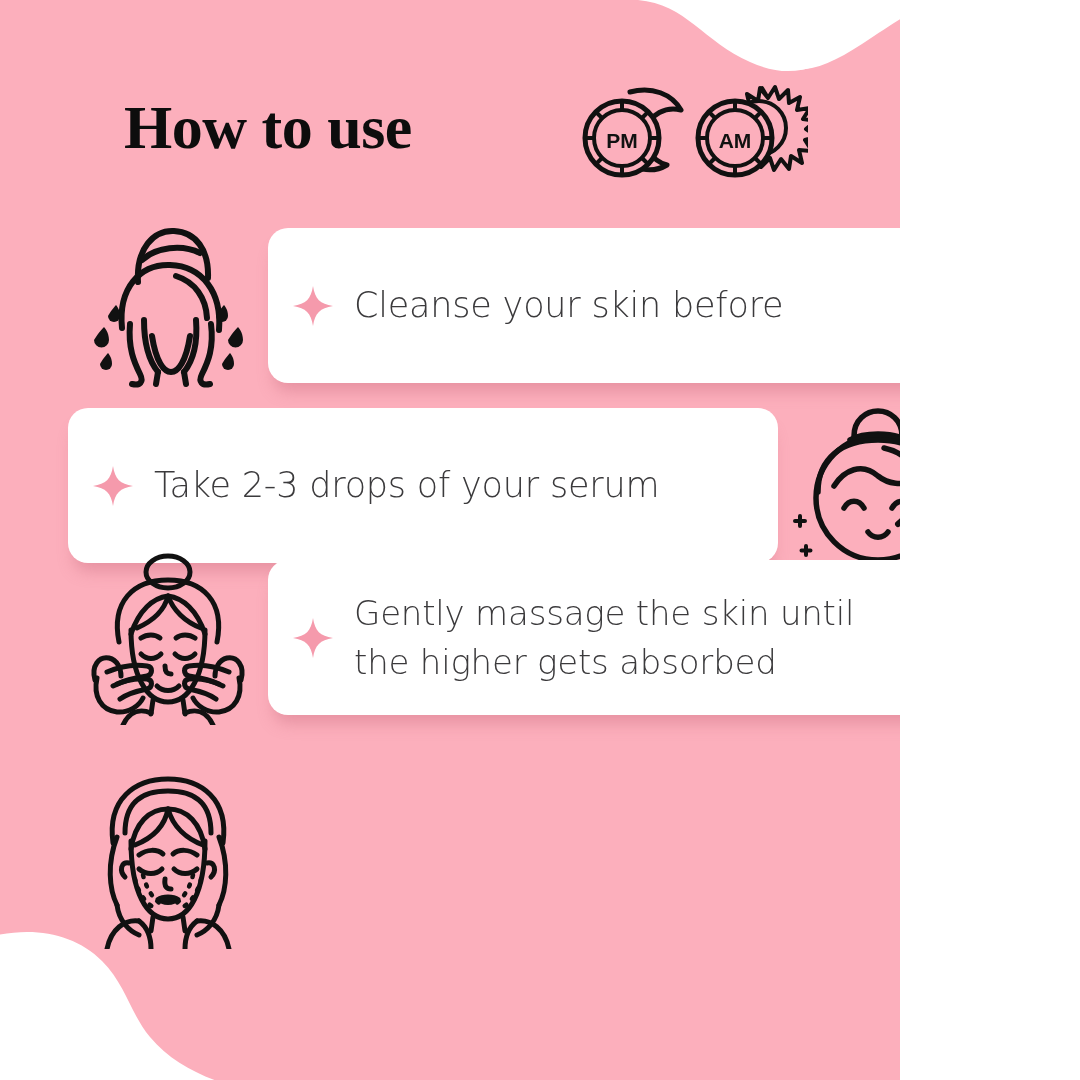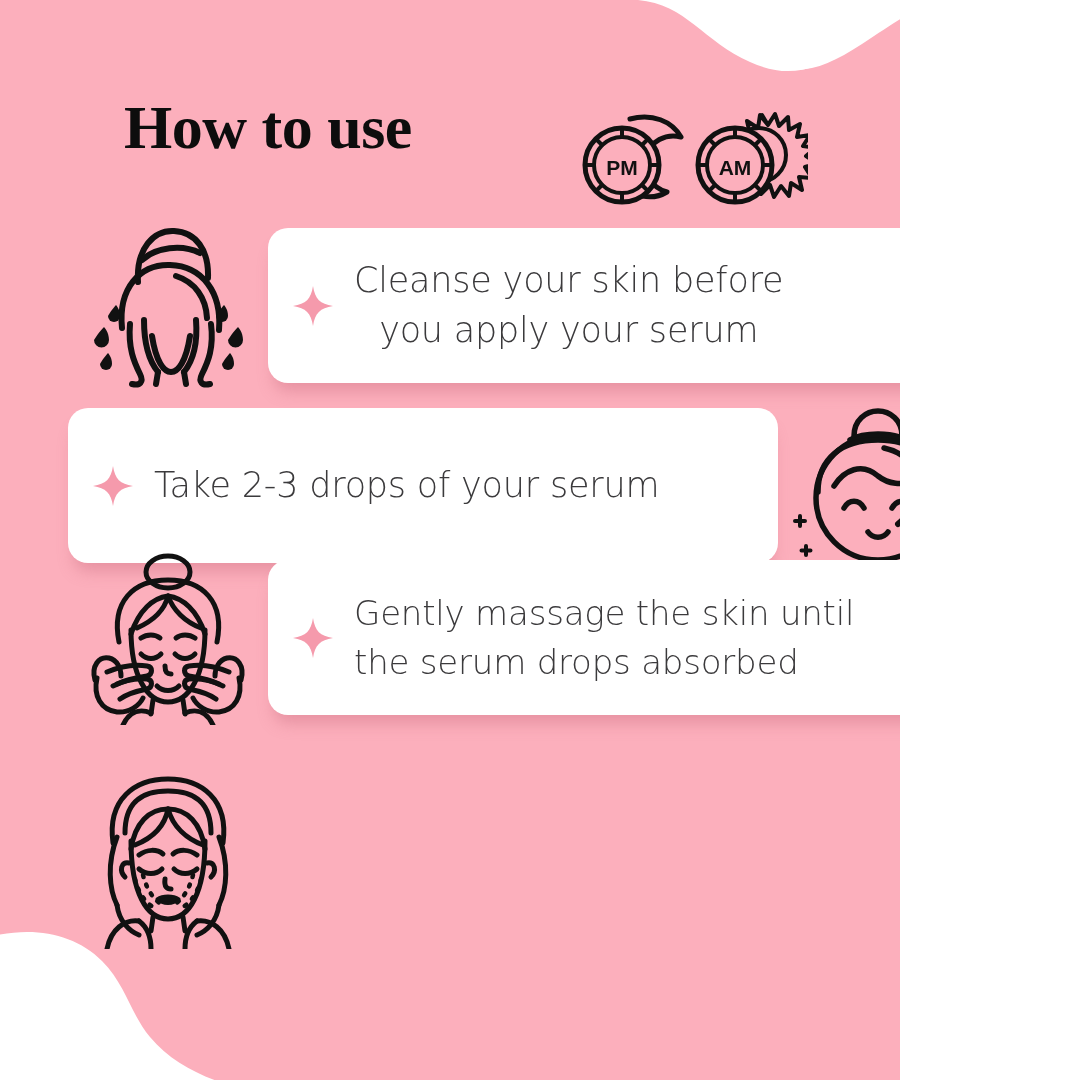--- a/index.html
+++ b/index.html
@@ -40,21 +40,21 @@
     font-size: 62px;
     letter-spacing: -0.5px;
     color: #0d0d0d;
     line-height: 1;
     white-space: nowrap;
   }
 
   .clock-icons {
     position: absolute;
     right: 92px;
-    top: 103px;
+    top: 76px;
     width: 230px;
     height: 105px;
   }
   .clock-icons svg { display: block; }
 
   
   .step {
     position: absolute;
     display: flex;
     align-items: center;
@@ -204,21 +204,20 @@
       </svg>
     </div>
     <div class="card card-w-big">
       <div class="sparkle">
         <svg width="42" height="42" viewBox="0 0 42 42" xmlns="http://www.w3.org/2000/svg">
           <path d="M21 1 C 23 14 28 19 41 21 C 28 23 23 28 21 41 C 19 28 14 23 1 21 C 14 19 19 14 21 1 Z" fill="#F59AAC"></path>
         </svg>
       </div>
       <div class="card-text">
         <div>Cleanse your skin before</div>
-        <div>you apply your serum</div>
       </div>
     </div>
   </div>
 
   <div class="step" id="row2">
     <div class="card card-w-big">
       <div class="sparkle">
         <svg width="42" height="42" viewBox="0 0 42 42" xmlns="http://www.w3.org/2000/svg">
           <path d="M21 1 C 23 14 28 19 41 21 C 28 23 23 28 21 41 C 19 28 14 23 1 21 C 14 19 19 14 21 1 Z" fill="#F59AAC"></path>
         </svg>
@@ -299,21 +298,21 @@
       </svg>
     </div>
     <div class="card card-w-big">
       <div class="sparkle">
         <svg width="42" height="42" viewBox="0 0 42 42" xmlns="http://www.w3.org/2000/svg">
           <path d="M21 1 C 23 14 28 19 41 21 C 28 23 23 28 21 41 C 19 28 14 23 1 21 C 14 19 19 14 21 1 Z" fill="#F59AAC"></path>
         </svg>
       </div>
       <div class="card-text card-text-sm">
         <div>Gently massage the skin until</div>
-        <div>the serum drops absorbed</div>
+        <div>the higher gets absorbed</div>
       </div>
     </div>
   </div>
 
   <div class="step" id="row4">
     <div class="art">
       <svg width="182" height="178" viewBox="0 0 182 178" xmlns="http://www.w3.org/2000/svg" fill="none" stroke="#111111" stroke-width="5" stroke-linecap="round" stroke-linejoin="round">
 
         <path d="M36 72 C 30 28 58 8 91 8 C 124 8 152 28 146 72"></path>
         <path d="M48 62 C 48 30 66 20 91 20 C 116 20 134 30 134 62"></path>

